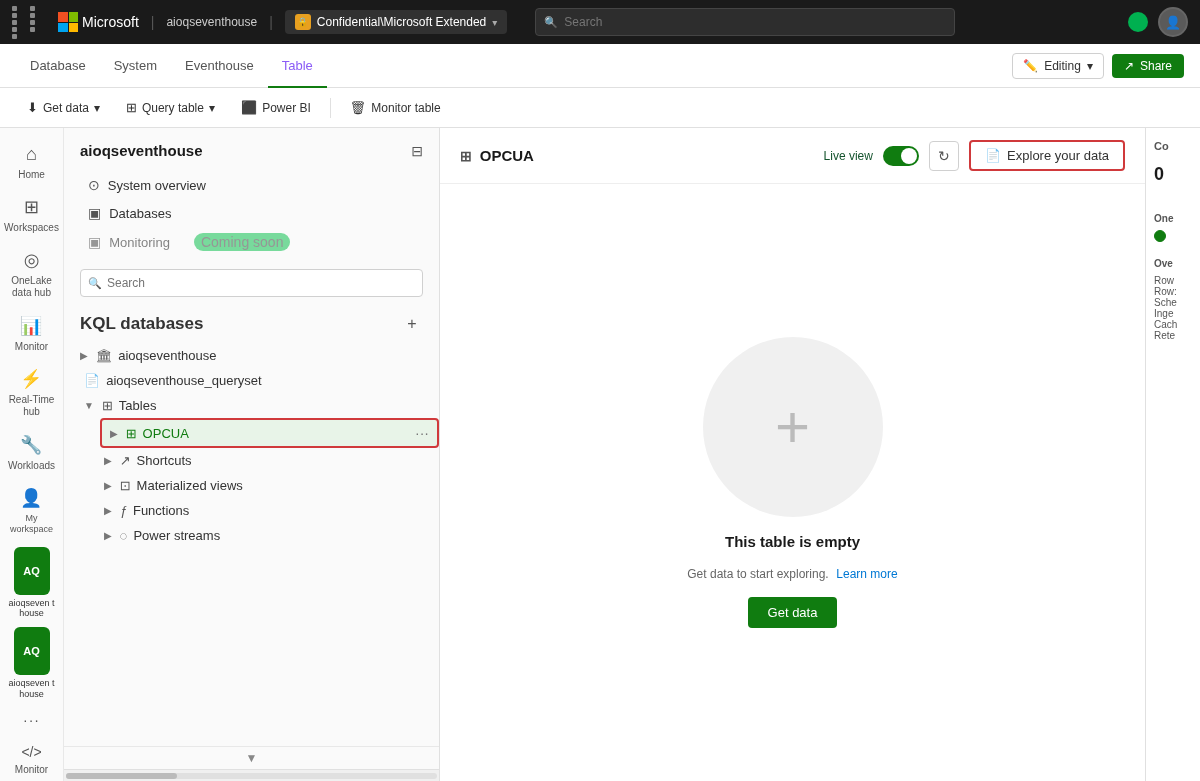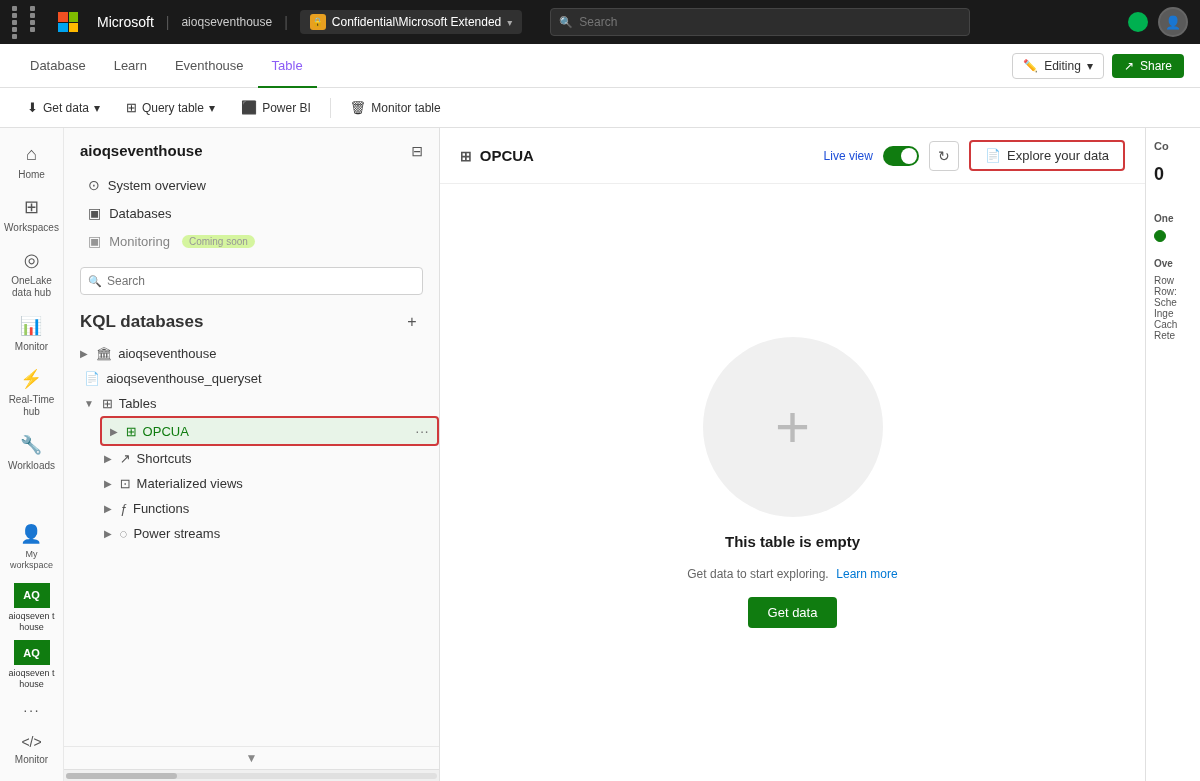--- a/index.html
+++ b/index.html
@@ -2,21 +2,21 @@
 <html><head>
   <meta charset="utf-8">
   <style>
     * { box-sizing: border-box; margin: 0; padding: 0; }
     body { font-family: 'Segoe UI', sans-serif; font-size: 13px; background: #f5f5f5; overflow: hidden; width: 1200px; height: 781px; display: flex; flex-direction: column; }
 
     
     .topbar { background: #1a1a1a; height: 44px; display: flex; align-items: center; padding: 0 12px; gap: 12px; flex-shrink: 0; }
     .topbar-grid { display: grid; grid-template-columns: 16px 16px; gap: 2px; cursor: pointer; }
     .topbar-grid-dot { width: 5px; height: 5px; background: #888; border-radius: 1px; }
-    .topbar-logo { display: flex; align-items: center; gap: 19px; }
+    .topbar-logo { display: flex; align-items: center; gap: 4px; }
     .ms-logo { width: 20px; height: 20px; display: grid; grid-template-columns: 1fr 1fr; grid-template-rows: 1fr 1fr; gap: 1px; }
     .ms-logo-r { background: #f25022; }
     .ms-logo-g { background: #7fba00; }
     .ms-logo-b { background: #00a4ef; }
     .ms-logo-y { background: #ffb900; }
     .topbar-workspace { display: flex; align-items: center; gap: 6px; background: rgba(255,255,255,0.1); padding: 4px 10px; border-radius: 4px; cursor: pointer; }
     .topbar-workspace-icon { width: 16px; height: 16px; background: #e8a020; border-radius: 3px; display: flex; align-items: center; justify-content: center; font-size: 9px; color: white; }
     .topbar-workspace-label { color: #fff; font-size: 12px; }
     .topbar-workspace-chevron { color: #aaa; font-size: 10px; }
     .topbar-search-wrap { position: relative; }
@@ -49,42 +49,42 @@
     .rail-spacer { flex: 1; }
 
     
     .sidebar { width: 376px; background: #fafafa; border-right: 1px solid #e0e0e0; display: flex; flex-direction: column; overflow: hidden; flex-shrink: 0; }
     .sidebar-header { padding: 14px 16px 8px; display: flex; align-items: center; justify-content: space-between; }
     .sidebar-title { font-size: 15px; font-weight: 600; color: #1a1a1a; }
     .sidebar-header-icon { color: #555; cursor: pointer; font-size: 14px; }
     .sidebar-nav { padding: 4px 16px; }
     .sidebar-nav-item { display: flex; align-items: center; gap: 8px; padding: 6px 8px; border-radius: 4px; cursor: pointer; color: #333; font-size: 13px; }
     .sidebar-nav-item-icon { font-size: 14px; color: #555; }
-    .sidebar-badge { background: #bef264; border-radius: 10px; padding: 1px 7px; font-size: 10px; color: #555; margin-left: 4px; }
+    .sidebar-badge { background: #22c55e; border-radius: 10px; padding: 1px 7px; font-size: 14px; color: #555; margin-left: 16px; }
     .sidebar-search { padding: 8px 16px; }
     .sidebar-search input { width: 100%; border: 1px solid #d0d0d0; border-radius: 4px; padding: 6px 10px 6px 28px; font-size: 12px; color: #333; outline: none; background: #fff; }
     .sidebar-search-wrap { position: relative; }
     .sidebar-search-wrap .s-ic { position: absolute; left: 8px; top: 50%; transform: translateY(-50%); color: #888; font-size: 11px; }
     .sidebar-section { padding: 4px 16px; }
     .sidebar-section-header { display: flex; align-items: center; justify-content: space-between; padding: 4px 0; }
     .sidebar-section-title { font-size: 17px; font-weight: 600; color: #333; }
     .sidebar-add-btn { color: #555; cursor: pointer; font-size: 16px; width: 22px; height: 22px; display: flex; align-items: center; justify-content: center; border-radius: 3px; }
     .tree-item { display: flex; align-items: center; gap: 6px; padding: 5px 8px; border-radius: 4px; cursor: pointer; color: #333; font-size: 13px; }
     .tree-indent { padding-left: 20px; }
     .tree-indent-2 { padding-left: 40px; }
     .tree-chevron { font-size: 10px; color: #777; margin-right: 2px; }
     .tree-more { margin-left: auto; color: #777; font-size: 14px; cursor: pointer; }
 
     
     .content { flex: 1; display: flex; flex-direction: column; overflow: hidden; background: #fff; }
     .content-header { padding: 12px 20px; display: flex; align-items: center; justify-content: space-between; border-bottom: 1px solid #eee; }
     .content-title { display: flex; align-items: center; gap: 8px; font-size: 15px; font-weight: 600; color: #1a1a1a; }
     .content-title-icon { color: #555; font-size: 14px; }
     .content-header-right { display: flex; align-items: center; gap: 10px; }
-    .live-view-label { font-size: 12px; color: #1d4ed8; }
+    .live-view-label { font-size: 12px; color: #14532d; }
     .toggle-switch { display: flex; align-items: center; }
     .toggle-track { width: 36px; height: 20px; background: #107c10; border-radius: 10px; cursor: pointer; position: relative; }
     .toggle-thumb { width: 16px; height: 16px; background: #fff; border-radius: 50%; position: absolute; top: 2px; right: 2px; }
     .btn-refresh { border: 1px solid #d0d0d0; background: #fff; border-radius: 4px; width: 30px; height: 30px; display: flex; align-items: center; justify-content: center; cursor: pointer; color: #555; font-size: 14px; }
     .btn-explore { display: flex; align-items: center; gap: 6px; border: 2px solid #d0393b; background: #fff; border-radius: 4px; padding: 6px 14px; font-size: 13px; color: #333; cursor: pointer; font-weight: 500; }
 
     .content-body { flex: 1; display: flex; align-items: center; justify-content: center; flex-direction: column; gap: 16px; background: #fff; }
     .empty-circle { width: 180px; height: 180px; background: #f0f0f0; border-radius: 50%; display: flex; align-items: center; justify-content: center; }
     .empty-plus { font-size: 60px; color: #bbb; font-weight: 200; line-height: 1; }
     .empty-title { font-size: 15px; font-weight: 600; color: #1a1a1a; }
@@ -100,21 +100,21 @@
     .right-panel-radio { width: 12px; height: 12px; border: 1px solid #888; border-radius: 50%; background: #fff; margin-bottom: 4px; }
     .right-panel-radio.active { background: #107c10; border-color: #107c10; }
 
     
     .bottom-scrollbar { height: 12px; background: #f0f0f0; border-top: 1px solid #e0e0e0; display: flex; align-items: center; padding: 0 2px; }
     .bottom-scroll-track { flex: 1; height: 6px; background: #e0e0e0; border-radius: 3px; position: relative; }
     .bottom-scroll-thumb { width: 30%; height: 6px; background: #bbb; border-radius: 3px; }
 
     
     .rail-ws-item { display: flex; flex-direction: column; align-items: center; cursor: pointer; padding: 4px; width: 56px; }
-    .rail-ws-avatar { width: 36px; height: 25px; background: #107c10; border-radius: 0; display: flex; align-items: center; justify-content: center; color: #fff; font-size: 11px; font-weight: 600; }
+    .rail-ws-avatar { width: 36px; height: 48px; background: #107c10; border-radius: 6px; display: flex; align-items: center; justify-content: center; color: #fff; font-size: 11px; font-weight: 600; }
     .rail-ws-label { font-size: 9px; color: #333; text-align: center; margin-top: 3px; word-break: break-all; line-height: 1.2; }
 
     
     .sidebar-scroll-container { flex: 1; overflow-y: auto; position: relative; }
     .sidebar-scroll-container::-webkit-scrollbar { width: 6px; }
     .sidebar-scroll-container::-webkit-scrollbar-track { background: #f0f0f0; }
     .sidebar-scroll-container::-webkit-scrollbar-thumb { background: #bbb; border-radius: 3px; }
   </style>
 </head>
 <body>
@@ -153,21 +153,21 @@
     <input type="text" style="width: 100%; background: rgb(45, 45, 45); border: 1px solid rgb(68, 68, 68); border-radius: 4px; color: rgb(204, 204, 204); padding: 6px 12px 6px 28px; font-size: 12px; outline: none;" placeholder="Search">
   </div>
   <div class="topbar-right">
     <div class="topbar-avatar-green"></div>
     <div class="topbar-avatar">👤</div>
   </div>
 </div>
 
 <div class="navtabs">
   <div class="navtab">Database</div>
-  <div class="navtab">Learn</div>
+  <div class="navtab">System</div>
   <div class="navtab">Eventhouse</div>
   <div class="navtab active">Table</div>
   <div class="navtabs-actions">
     <button class="btn-editing">
       <span>✏️</span>
       <span>Editing</span>
       <span>▾</span>
     </button>
     <button class="btn-share">
       <span>↗</span>

